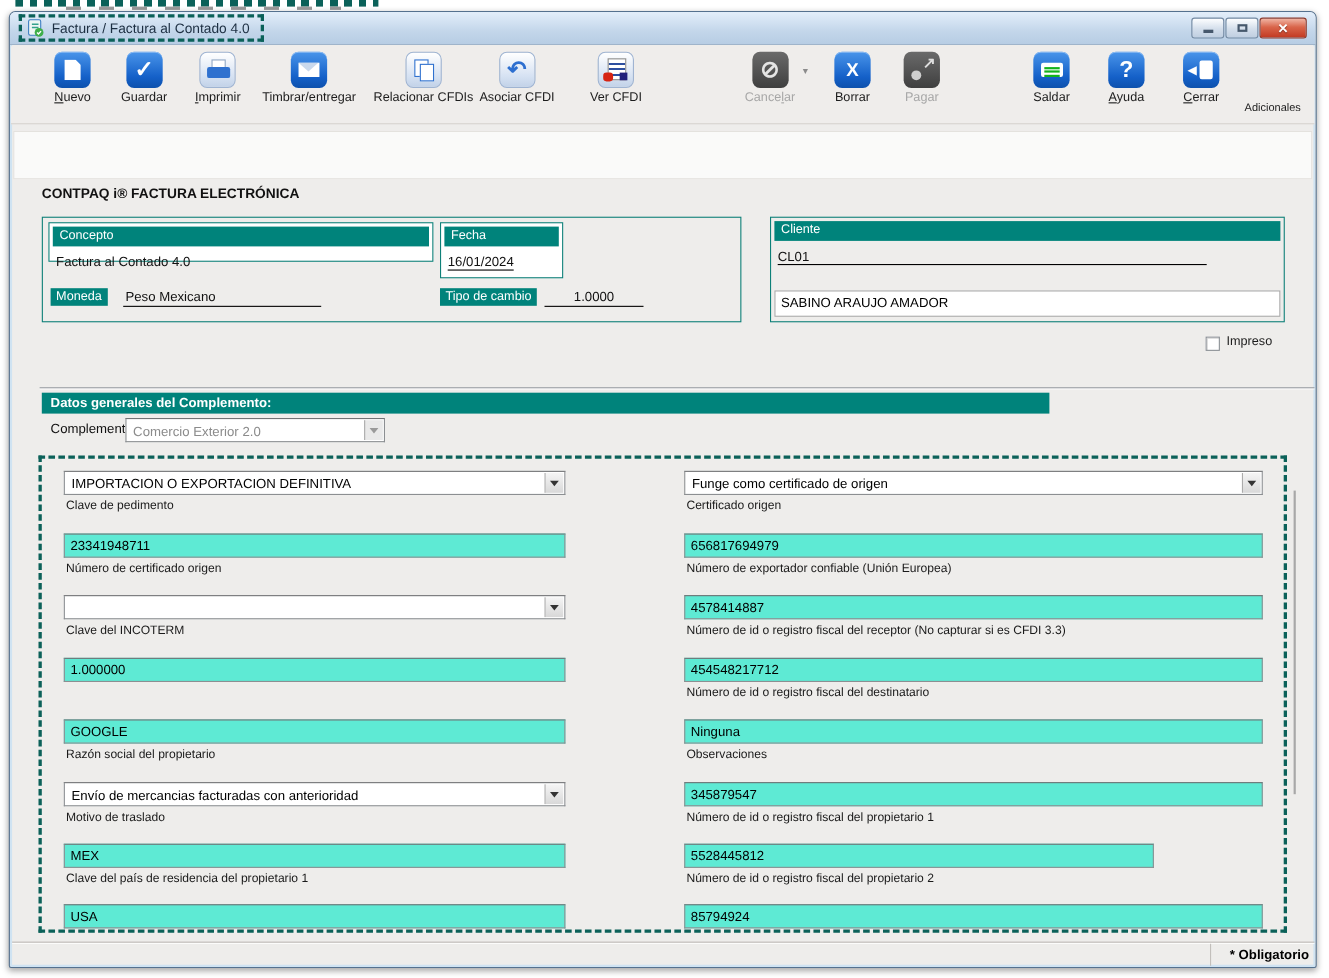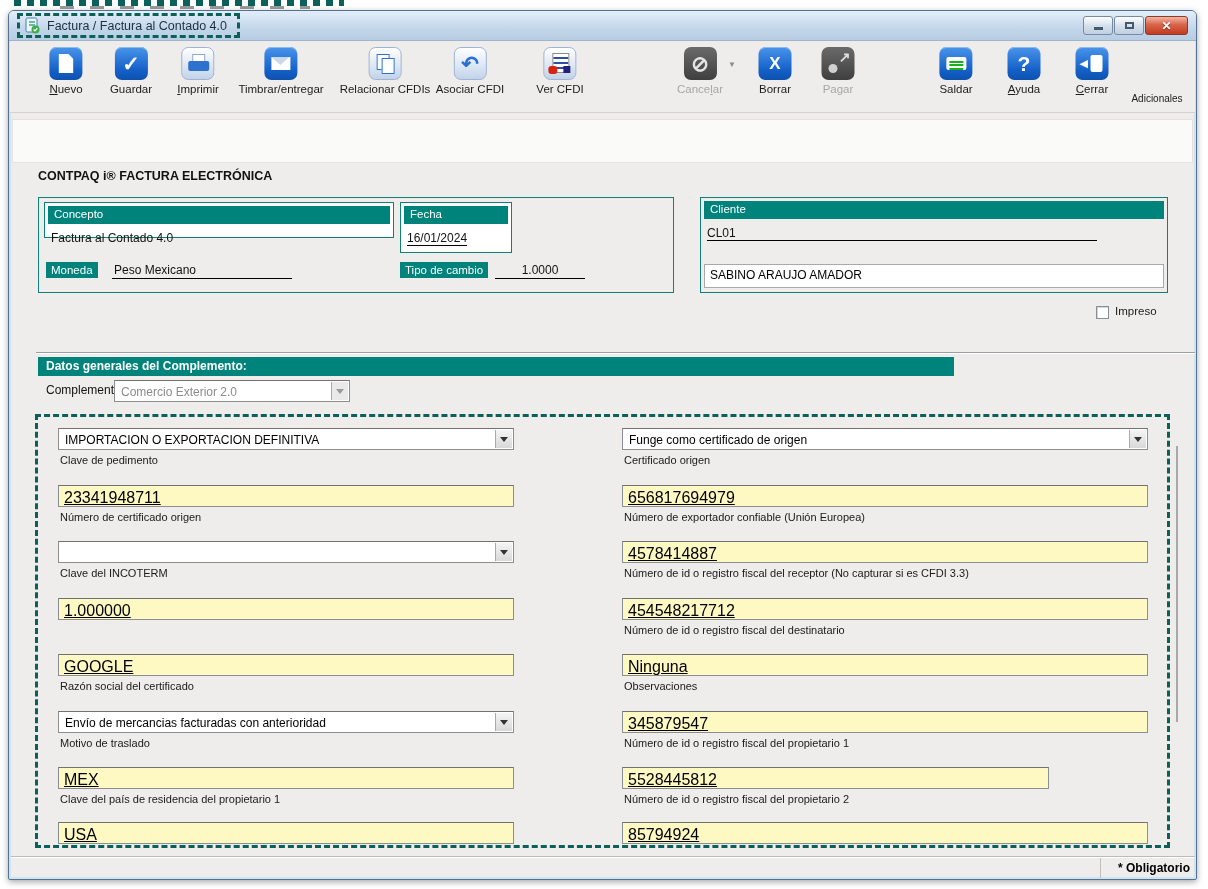--- a/index.html
+++ b/index.html
@@ -111,22 +111,22 @@
   .combo .cbtn{position:absolute;right:1px;top:1px;bottom:1px;width:17px;
     background:linear-gradient(#f5f5f5,#d8d8d8);border-left:1px solid #ababab;
     display:flex;align-items:center;justify-content:center;}
   .combo .cbtn:after{content:'';border-left:4px solid transparent;border-right:4px solid transparent;
     border-top:5px solid #333;}
   .combo.disabled .ctext{color:#8b8b8b;}
   .combo.disabled .cbtn{background:#e9e9e9;}
   .combo.disabled .cbtn:after{border-top-color:#9a9a9a;}
   .combo.sel .ctext{background:#1c6fd4;color:#fff;outline:1px dotted #eee;outline-offset:-2px;}
 
-  .tinput{position:absolute;height:22px;background:#fef9c3;border:1px solid #8c8f92;border-top-color:#707274;
-    font-size:16px;padding:3px 0 0 5px;white-space:nowrap;overflow:hidden;text-decoration:underline;}
+  .tinput{position:absolute;height:22px;background:#5eead4;border:1px solid #8c8f92;border-top-color:#707274;
+    font-size:12px;padding:3px 0 0 5px;white-space:nowrap;overflow:hidden;}
   .flabel{position:absolute;font-size:11px;color:#1a1a1a;white-space:nowrap;}
 
   .form-anno{position:absolute;left:35px;top:414px;width:1135px;height:434px;
     border:3px dashed #0b6159;pointer-events:none;}
   .vscroll-line{position:absolute;left:1176px;top:446px;width:2px;height:276px;background:#a8a8a8;}
 
   
   .status-line{position:absolute;left:11px;top:856px;width:1184px;height:1px;background:#bdbab6;box-shadow:0 1px 0 #fff;}
   .obligatorio{position:absolute;right:18px;top:861px;font-size:12px;font-weight:bold;color:#000;}
   .oblig-sep{position:absolute;left:1100px;top:858px;width:1px;height:20px;background:#c2bfbb;}
@@ -298,21 +298,21 @@
       <div class="flabel" style="left: 60px; top: 454px;">Clave de pedimento</div>
       <div class="tinput" style="left: 58px; top: 485px; width: 456px;">23341948711</div>
       <div class="flabel" style="left: 60px; top: 511px;">Número de certificado origen</div>
       <div class="combo sel" style="left: 58px; top: 541px; width: 456px;">
         <div class="cbtn"></div>
       </div>
       <div class="flabel" style="left: 60px; top: 567px;">Clave del INCOTERM</div>
       <div class="tinput" style="left: 58px; top: 598px; width: 456px;">1.000000</div>
       <div class="flabel" style="left: 60px; top: 660px;">Tipo de cambio USD</div>
       <div class="tinput" style="left: 58px; top: 654px; width: 456px;">GOOGLE</div>
-      <div class="flabel" style="left: 60px; top: 680px;">Razón social del certificado</div>
+      <div class="flabel" style="left: 60px; top: 680px;">Razón social del propietario</div>
       <div class="combo" style="left: 58px; top: 711px; width: 456px;">
         <div class="ctext">Envío de mercancias facturadas con anterioridad</div>
         <div class="cbtn"></div>
       </div>
       <div class="flabel" style="left: 60px; top: 737px;">Motivo de traslado</div>
       <div class="tinput" style="left: 58px; top: 767px; width: 456px;">MEX</div>
       <div class="flabel" style="left: 60px; top: 793px;">Clave del país de residencia del propietario 1</div>
       <div class="tinput" style="left: 58px; top: 822px; width: 456px;">USA</div>
       <div class="combo" style="left: 622px; top: 428px; width: 526px;">
         <div class="ctext">Funge como certificado de origen</div>

